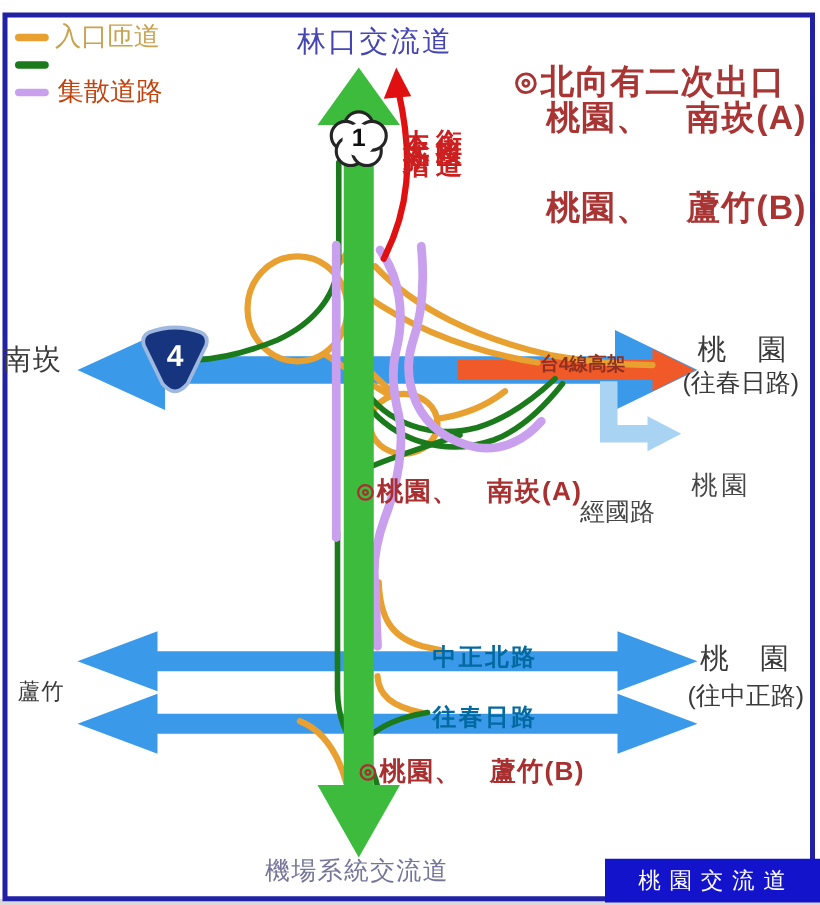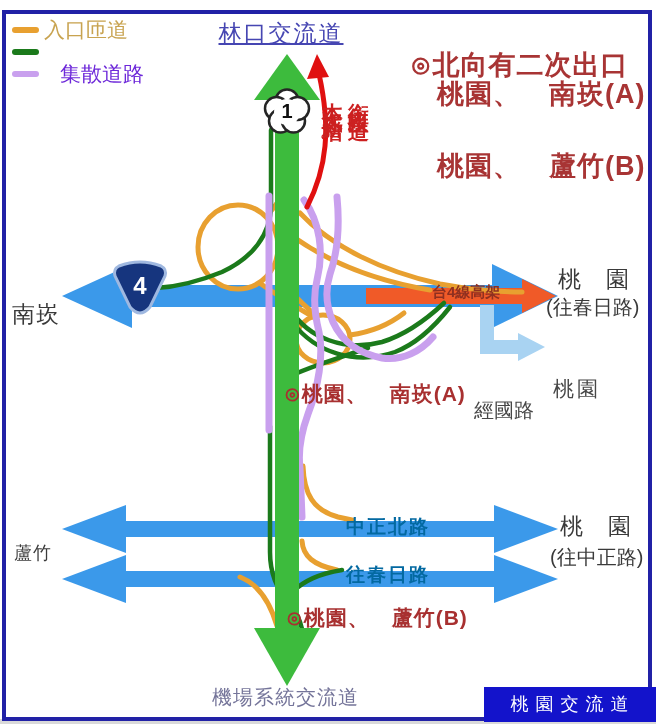--- a/index.html
+++ b/index.html
@@ -116,37 +116,37 @@
     <circle cx="287" cy="101" r="11.5"></circle>
     <circle cx="276.5" cy="108.6" r="11.5"></circle>
     <circle cx="280.5" cy="120.9" r="11.5"></circle>
     <circle cx="293.5" cy="120.9" r="11.5"></circle>
     <circle cx="297.5" cy="108.6" r="11.5"></circle>
     <circle cx="287" cy="112" r="13" stroke="none"></circle>
   </g>
 </svg>
 
 <div class="lbl legend-t" style="left:44px;top:18px;color:#C8A350;">入口匝道</div>
-<div class="lbl legend-t" style="left:60px;top:62px;color:#6d28d9;">集散道路</div>
+<div class="lbl legend-t" style="left:46px;top:62px;color:#c2410c;">集散道路</div>
 
-<div class="lbl t-top" style="left:191px;top:20px;text-decoration:underline;">林口交流道</div>
+<div class="lbl t-top" style="left:210px;top:20px;">林口交流道</div>
 
 <div class="lbl t-vred" style="left:320px;top:86px;">本次新增</div>
 <div class="lbl t-vred" style="left:346px;top:86px;">銜接匝道</div>
 
 <div class="lbl t-note" style="left:410px;top:50px;">⊙北向有二次出口</div>
 <div class="lbl t-note" style="left:437px;top:79px;">桃園、　南崁(A)</div>
 <div class="lbl t-note" style="left:437px;top:107px;margin-top:44px;">桃園、　蘆竹(B)</div>
 
-<div class="lbl t-city" style="left:12px;top:274px;margin-top:27px;">南崁</div>
+<div class="lbl t-city" style="left:2px;top:274px;">南崁</div>
 <div class="lbl t-city" style="left:558px;top:266px;">桃　園</div>
 <div class="lbl t-sub" style="left:546px;top:296px;">(往春日路)</div>
 <div class="lbl t-elev" style="left:432px;top:283px;">台4線高架</div>
 
-<div class="lbl t-gray" style="left:474px;top:355px;">經國路</div>
+<div class="lbl t-gray" style="left:464px;top:355px;">經國路</div>
 <div class="lbl t-gray" style="left:553px;top:333px;font-size:21px;letter-spacing:3px;">桃園</div>
 
 <div class="lbl t-exit" style="left:284px;top:382px;">⊙桃園、　南崁(A)</div>
 <div class="lbl t-exit" style="left:286px;top:606px;">⊙桃園、　蘆竹(B)</div>
 
 <div class="lbl t-road" style="left:346px;top:516px;">中正北路</div>
 <div class="lbl t-road" style="left:346px;top:564px;">往春日路</div>
 <div class="lbl t-city" style="left:14px;top:543px;font-size:18px;">蘆竹</div>
 <div class="lbl t-city" style="left:560px;top:513px;">桃　園</div>
 <div class="lbl t-sub" style="left:550px;top:546px;">(往中正路)</div>

